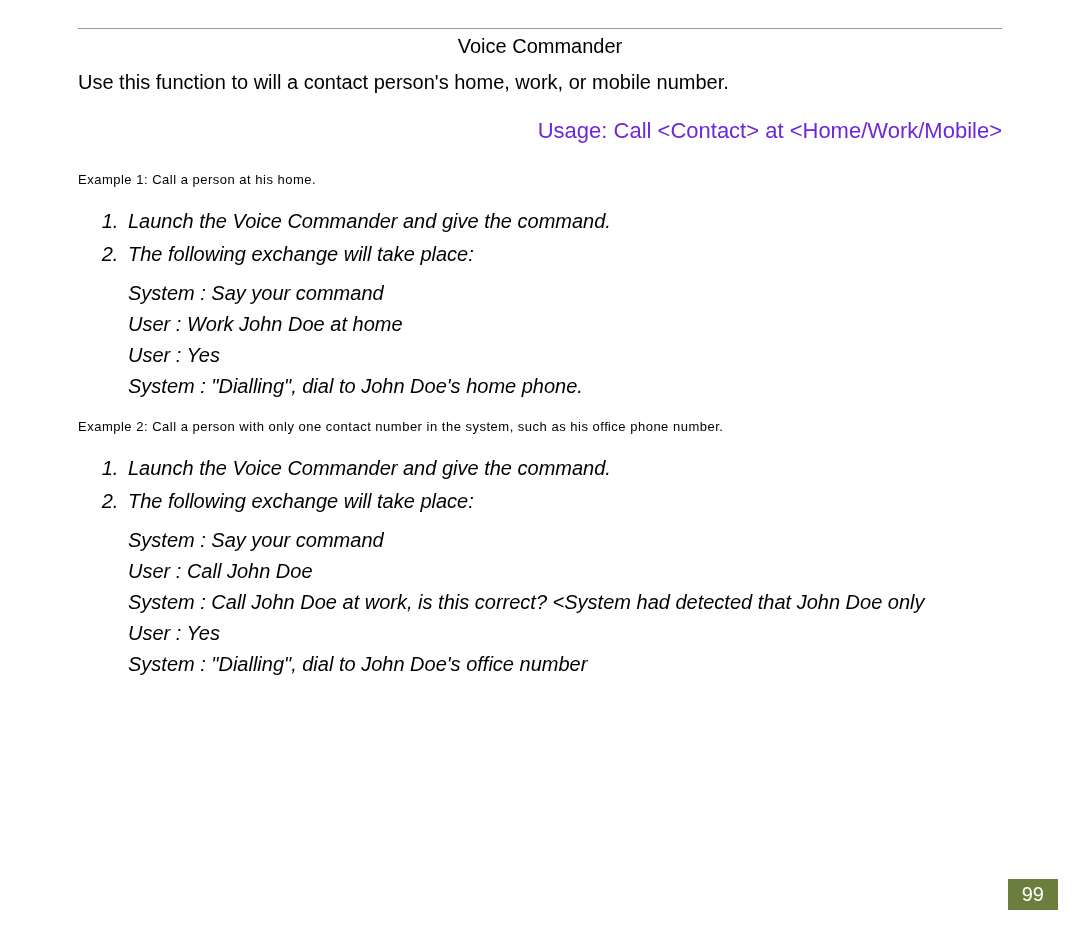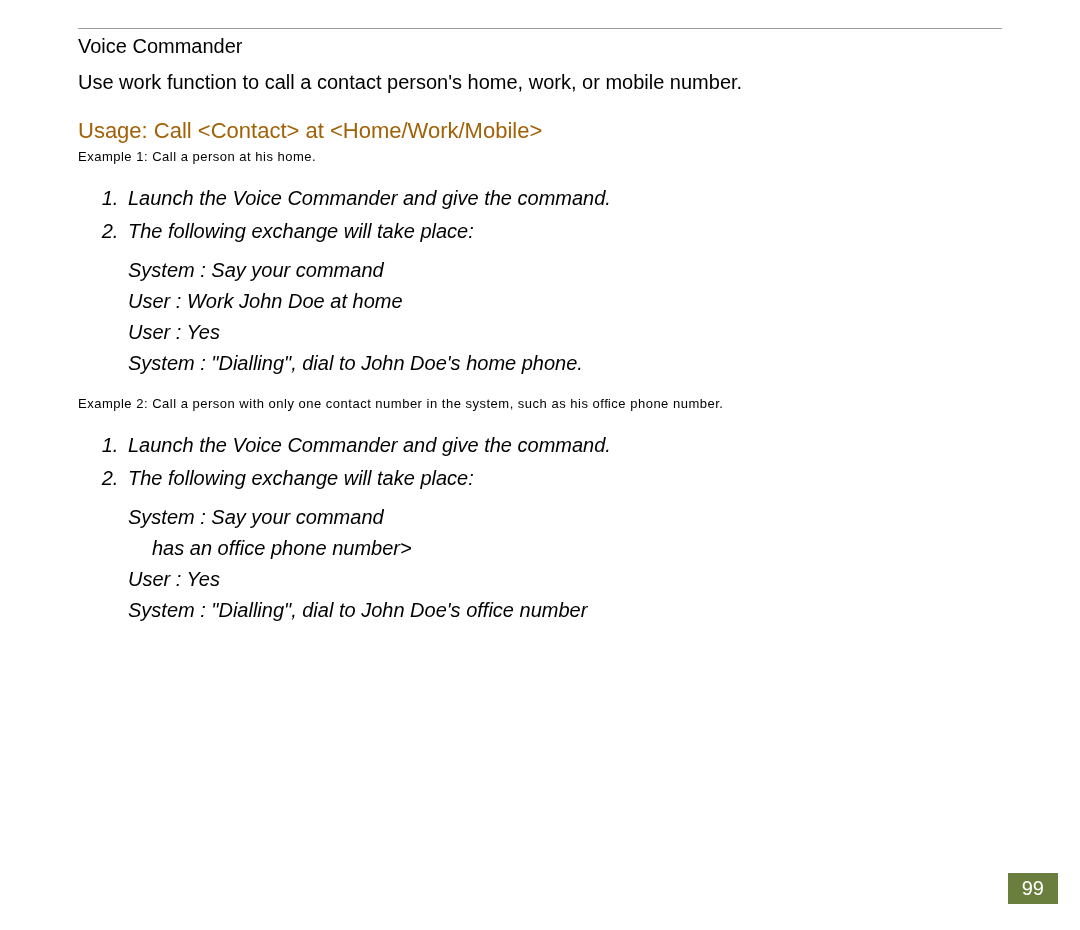--- a/index.html
+++ b/index.html
@@ -13,39 +13,40 @@
       position: relative;
     }
     .page {
       padding: 28px 78px 0 78px;
     }
     .header-line {
       border-top: 1px solid #9a9a9a;
       margin-bottom: 6px;
     }
     .header-label {
-      text-align: left;
+      text-align: center;
       font-size: 20px;
       margin-bottom: 10px;
     }
     h1.section-title {
       color: #7a4fc4;
       font-weight: normal;
       font-size: 28px;
       margin-bottom: 18px;
     }
     .intro {
       margin-bottom: 22px;
       line-height: 1.4;
     }
     h2.usage {
-      color: #a16207;
+      color: #6d28d9;
       font-weight: normal;
       font-size: 22px;
-      margin-bottom: 4px;
+      margin-bottom: 27px;
+      text-align: right;
     }
     .example-title {
       font-family: Liberation Sans, sans-serif;
       letter-spacing: 0.5px;
       font-size: 13px;
       margin-bottom: 16px;
       line-height: 1.45;
     }
     ol {
       list-style: decimal;
@@ -65,36 +66,36 @@
       line-height: 1.55;
       padding-left: 0;
     }
     .dialogue .line.wrap {
       padding-left: 24px;
       text-indent: 0;
     }
     .page-number {
       position: absolute;
       right: 22px;
-      bottom: 26px;
+      bottom: 20px;
       background: #6a7f3e;
       color: #fff;
       font-size: 20px;
       padding: 4px 14px;
     }
   </style>
 </head>
 <body>
 
 <div class="page">
   <div class="header-line"></div>
   <div class="header-label">Voice Commander</div>
 
 
-  <p class="intro">Use work function to call a contact person's home, work, or mobile number.</p>
+  <p class="intro">Use this function to will a contact person's home, work, or mobile number.</p>
 
   <h2 class="usage">Usage: Call &lt;Contact&gt; at &lt;Home/Work/Mobile&gt;</h2>
 
   <p class="example-title">Example 1: Call a person at his home.</p>
 
   <ol>
     <li>Launch the Voice Commander and give the command.</li>
     <li>
       <span>The following exchange will take place:</span>
       <div class="dialogue">
@@ -107,21 +108,22 @@
   </ol>
 
   <p class="example-title">Example 2: Call a person with only one contact number in the system, such as his ofﬁce phone number.</p>
 
   <ol>
     <li>Launch the Voice Commander and give the command.</li>
     <li>
       <span>The following exchange will take place:</span>
       <div class="dialogue">
         <div class="line">System :  Say your command</div>
-        <div class="line wrap">has an office phone number&gt;</div>
+        <div class="line">User :  Call John Doe</div>
+        <div class="line">System :  Call John Doe at work, is this correct?  &lt;System had detected that John Doe only</div>
         <div class="line">User :  Yes</div>
         <div class="line">System :  "Dialling", dial to John Doe's office number</div>
       </div>
     </li>
   </ol>
 </div>
 
 <div class="page-number">99</div>
 
 </body></html>

